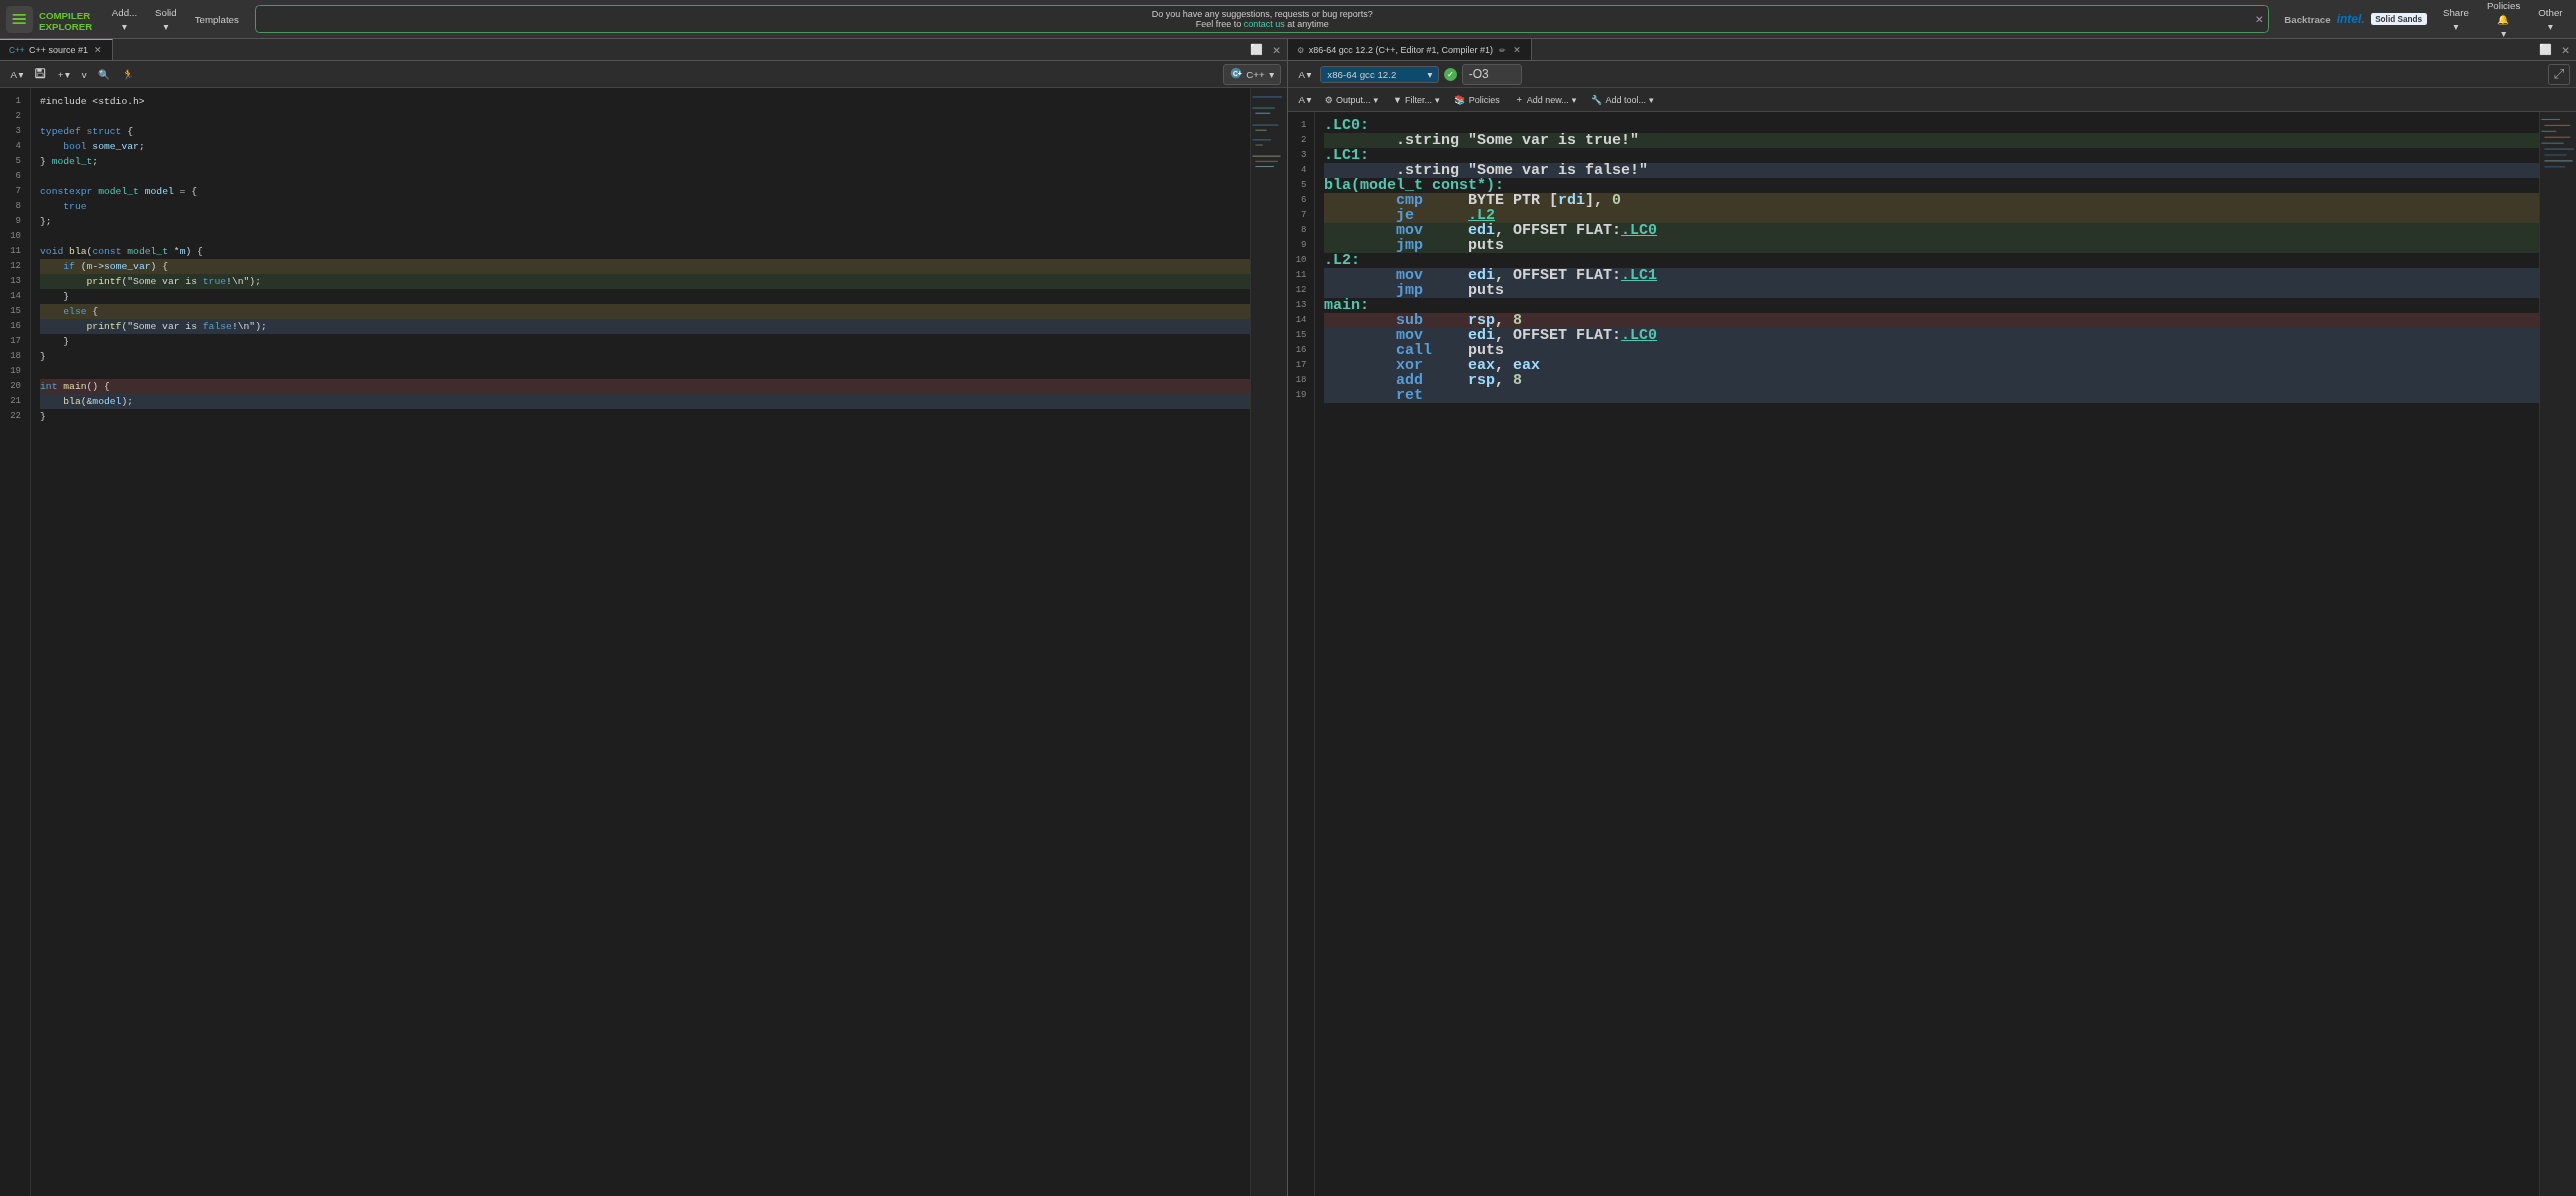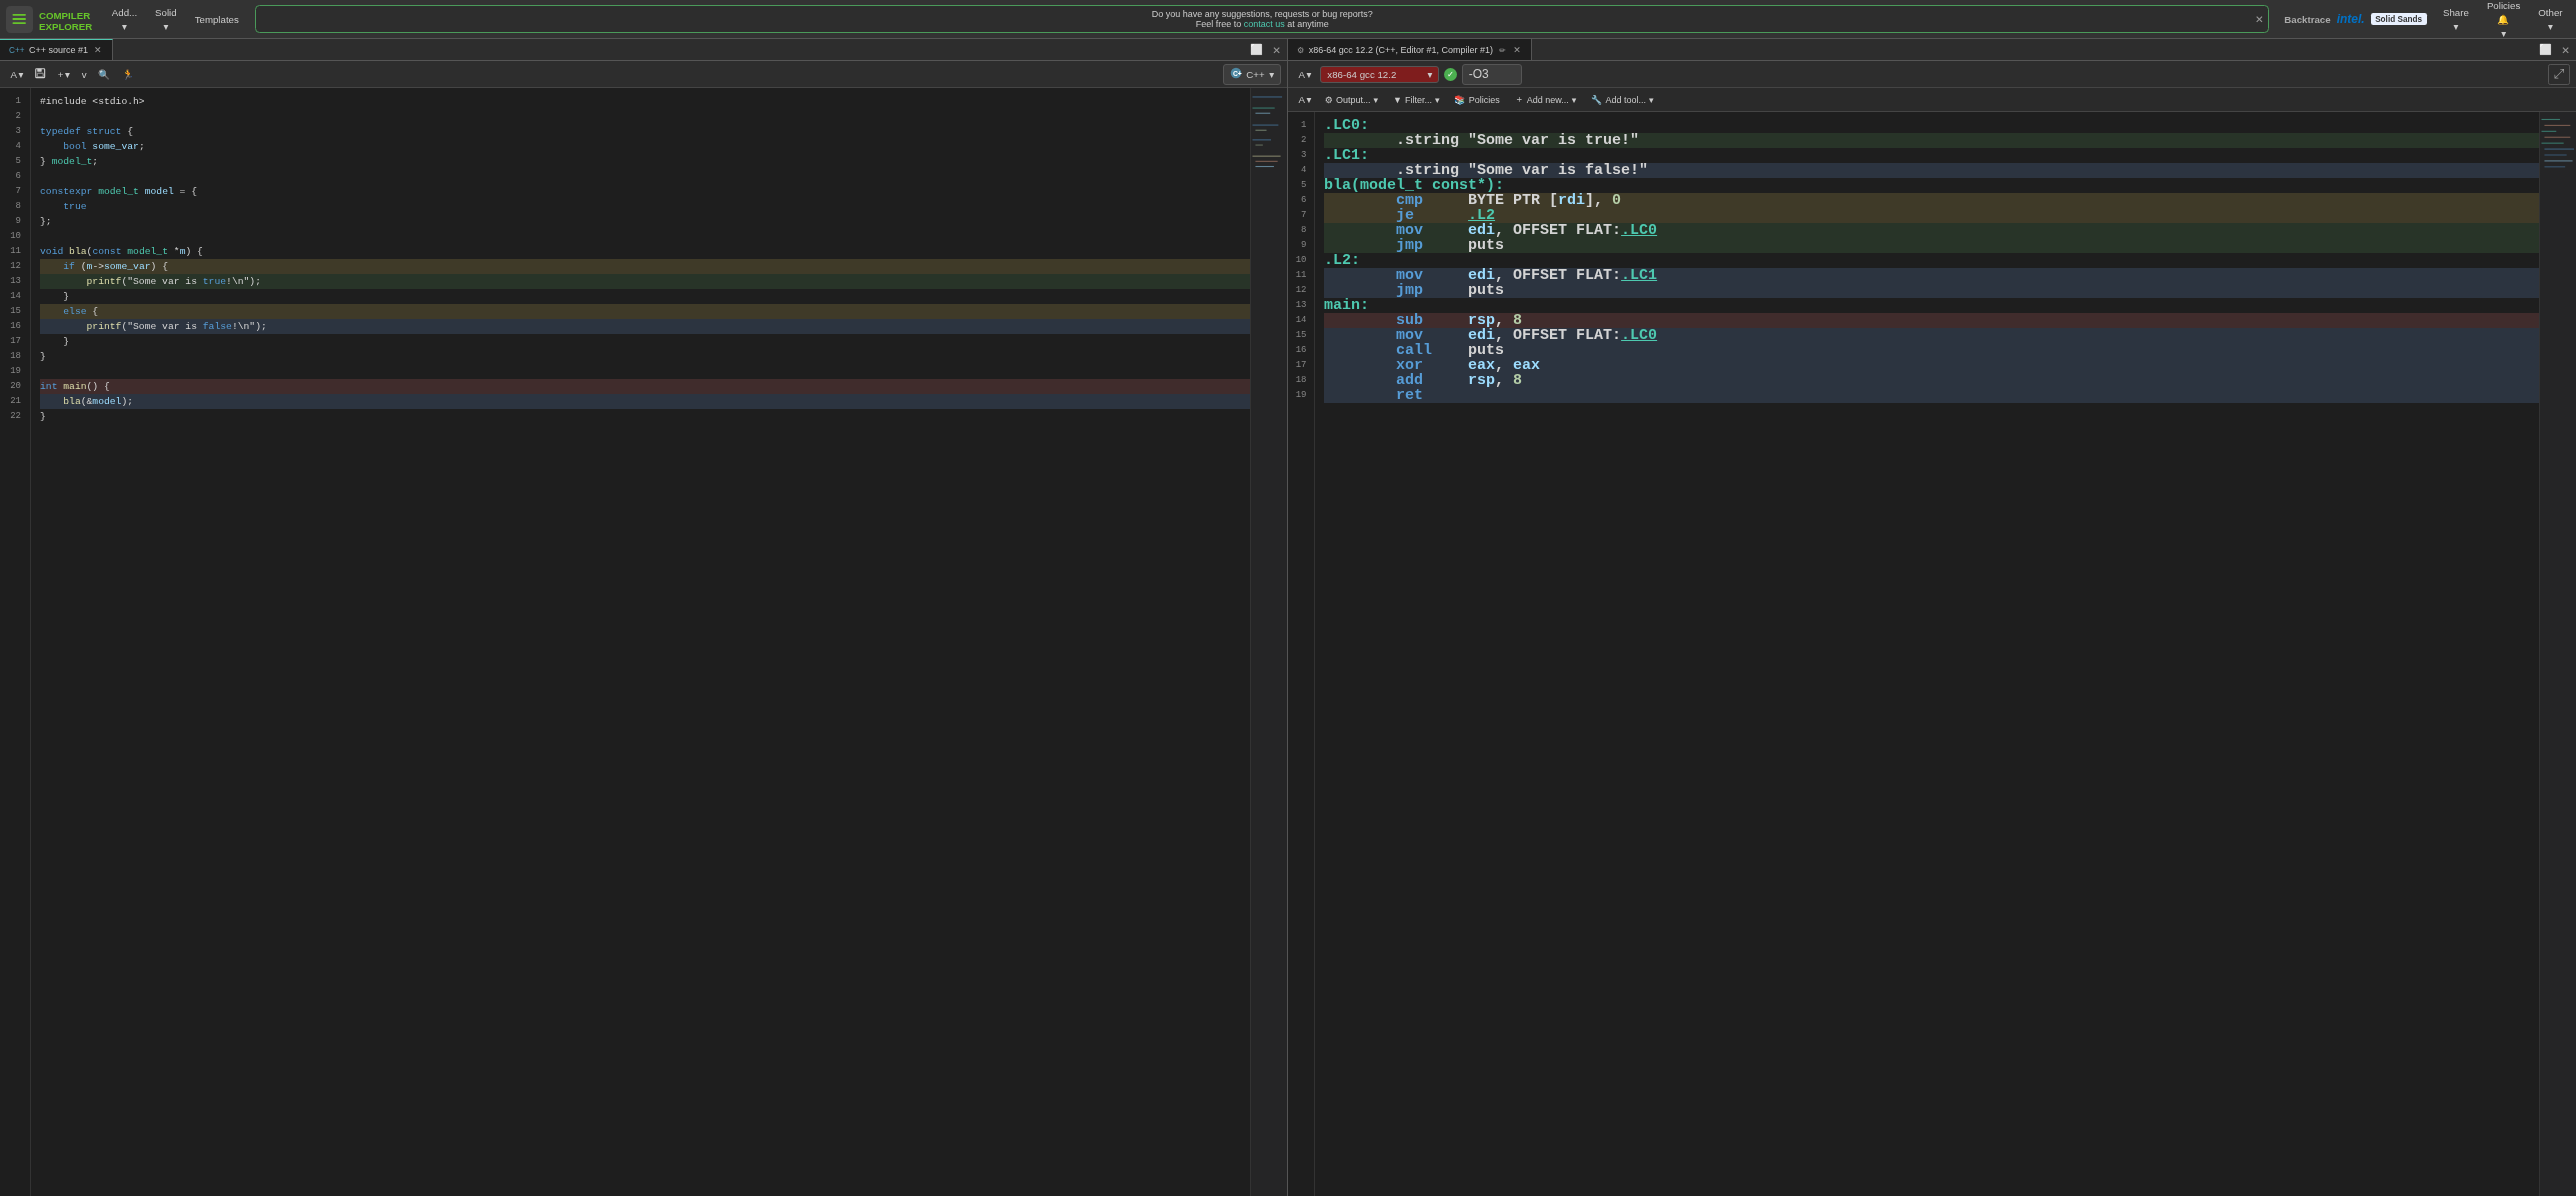--- a/index.html
+++ b/index.html
@@ -280,21 +280,21 @@
     .compiler-toolbar {
       display: flex;
       align-items: center;
       background: #2d2d2d;
       height: 27px;
       padding: 0 6px;
       border-bottom: 0.7px solid #444;
       gap: 4.5px;
     }
     .compiler-select {
-      background: #7f1d1d;
+      background: #0c4a6e;
       border: 0.7px solid #555;
       border-radius: 3px;
       padding: 2.2px 6px;
       color: #ccc;
       font-size: 9.7px;
       cursor: pointer;
       display: flex;
       align-items: center;
       gap: 4.5px;
       min-width: 119px;

